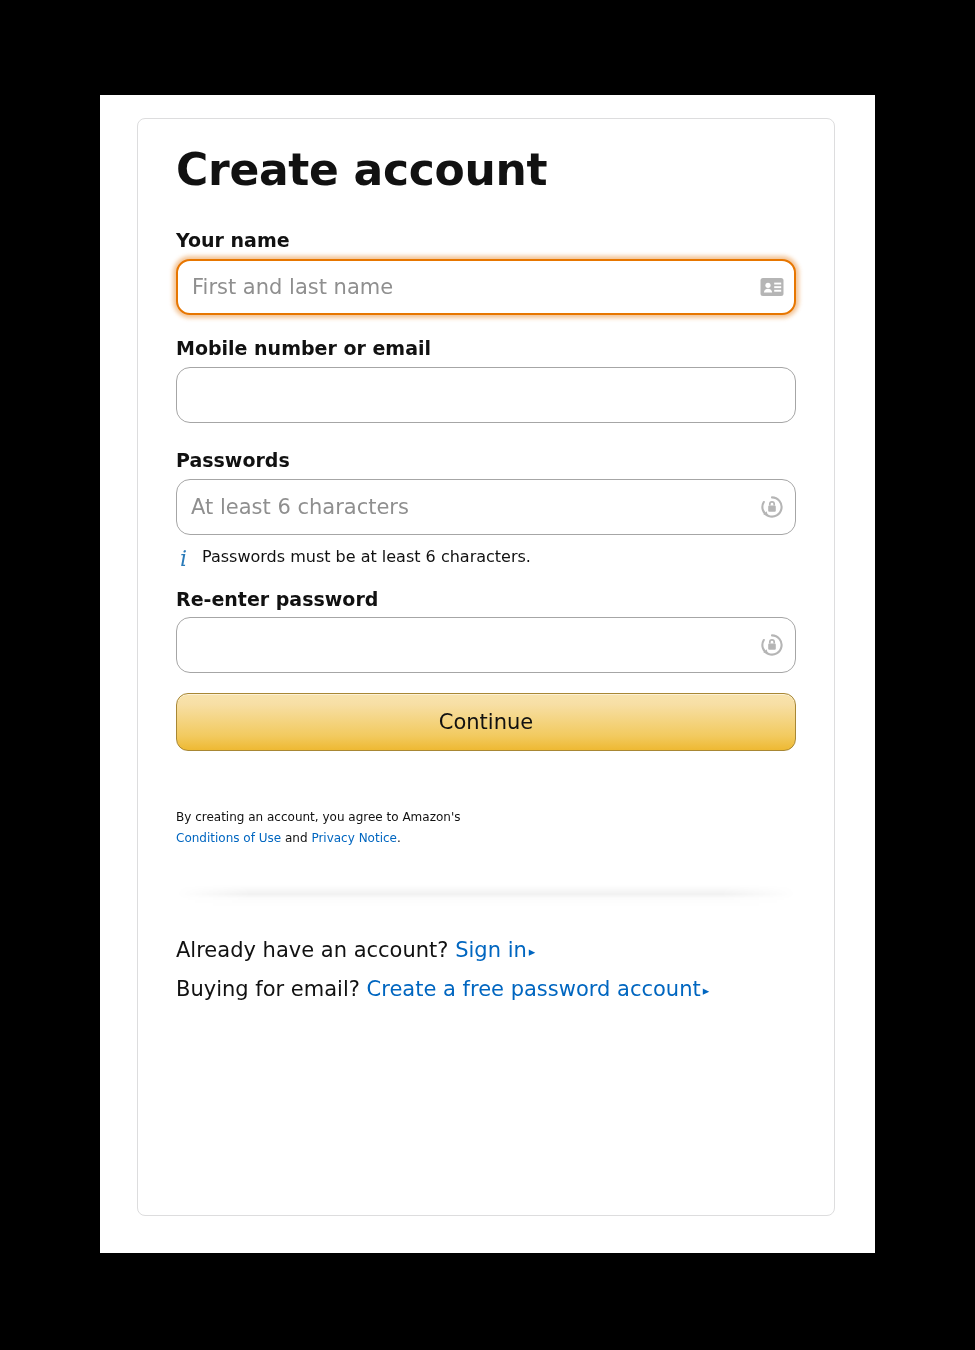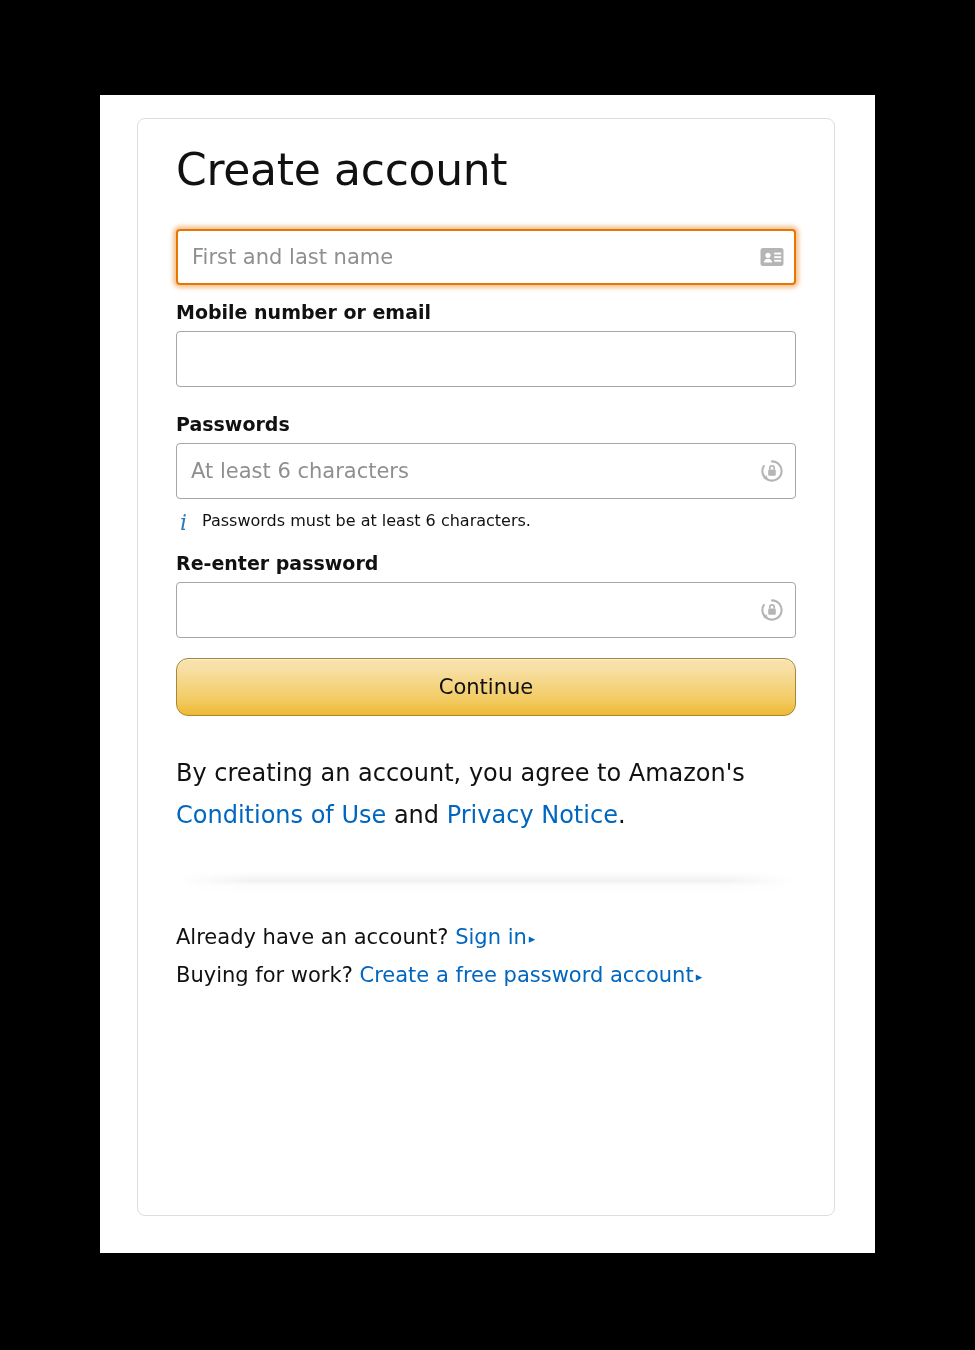--- a/index.html
+++ b/index.html
@@ -37,21 +37,21 @@
     border-radius: 8px;
   }
 
   .card-inner {
     padding: 28px 38px 0 38px;
   }
 
   
   #page-title {
     font-size: 44px;
-    font-weight: 400;
+    font-weight: 700;
     color: #111111;
     letter-spacing: -0.3px;
     margin: 0 0 36px 0;
     line-height: 1.05;
   }
 
   
   .field-block { margin-bottom: 4px; }
 
   .field-label {
@@ -68,21 +68,21 @@
     width: 100%;
     height: 56px;
     box-sizing: border-box;
   }
 
   .text-input {
     width: 100%;
     height: 56px;
     box-sizing: border-box;
     border: 1px solid #a6a6a6;
-    border-radius: 4px;
+    border-radius: 14px;
     background: #ffffff;
     font-size: 21px;
     font-family: "DejaVu Sans", "Liberation Sans", sans-serif;
     color: #111111;
     padding: 0 46px 0 14px;
     outline: none;
   }
   .text-input::placeholder {
     color: #8f8f8f;
     opacity: 1;
@@ -138,22 +138,22 @@
     background: linear-gradient(to bottom, #f8e3ad 0%, #f7dfa5 18%, #f2ca5f 75%, #eeb933 100%);
     font-family: "DejaVu Sans", "Liberation Sans", sans-serif;
     font-size: 21px;
     color: #111111;
     cursor: pointer;
     box-shadow: 0 1px 0 rgba(255,255,255,0.5) inset;
   }
 
   
   #legal-block {
-    margin-top: 36px;
-    font-size: 24px;
+    margin-top: 56px;
+    font-size: 12px;
     color: #111111;
     line-height: 1.75;
   }
   a.link {
     color: #0066c0;
     text-decoration: none;
     cursor: pointer;
     text-align: center;
   }
 
@@ -188,37 +188,38 @@
 <body>
 
 <div id="page-sheet">
 
   <div id="auth-card">
     <div class="card-inner">
 
       <h1 id="page-title">Create account</h1>
 
       <div class="field-block">
+        <label class="field-label">Your name</label>
         <div class="input-wrap">
           <input class="text-input focused" type="text" placeholder="First and last name" style="">
           <span class="field-icon">
             <svg viewBox="0 0 26 26" width="26" height="26" aria-hidden="true">
               <rect x="1.5" y="4" width="23" height="18" rx="2.5" fill="#b5b5b5"></rect>
               <rect x="3.5" y="6" width="19" height="14" rx="1.2" fill="#ffffff" opacity="0"></rect>
               <circle cx="9" cy="11.3" r="2.6" fill="#ffffff"></circle>
               <path d="M4.9 18.6c0-2.4 1.9-3.9 4.1-3.9s4.1 1.5 4.1 3.9z" fill="#ffffff"></path>
               <rect x="15.2" y="8.6" width="7.0" height="1.9" fill="#ffffff"></rect>
               <rect x="15.2" y="12.2" width="7.0" height="1.9" fill="#ffffff"></rect>
               <rect x="15.2" y="15.8" width="7.0" height="1.9" fill="#ffffff"></rect>
             </svg>
           </span>
         </div>
       </div>
 
-      <div class="field-block" style="margin-top:16px;">
+      <div class="field-block" style="margin-top:22px;">
         <label class="field-label">Mobile number or email</label>
         <div class="input-wrap">
           <input class="text-input" type="text" placeholder="" style="">
         </div>
       </div>
 
       <div class="field-block" style="margin-top:26px;">
         <label class="field-label">Passwords</label>
         <div class="input-wrap">
           <input class="text-input" type="text" placeholder="At least 6 characters" style="">
@@ -259,19 +260,19 @@
         <a class="link">Conditions of Use</a><span>&nbsp;</span><span>and</span>&nbsp;<a class="link">Privacy Notice</a><span>.</span>
       </div>
 
       <div id="section-divider"></div>
 
       <div id="footer-block">
         <div>
           <span>Already have an account?</span>&nbsp;<a class="link">Sign in</a><span class="caret">▸</span>
         </div>
         <div>
-          <span>Buying for work?</span>&nbsp;<a class="link">Create a free password account</a><span class="caret">▸</span>
+          <span>Buying for email?</span>&nbsp;<a class="link">Create a free password account</a><span class="caret">▸</span>
         </div>
       </div>
 
     </div>
   </div>
 </div>
 
 </body></html>

